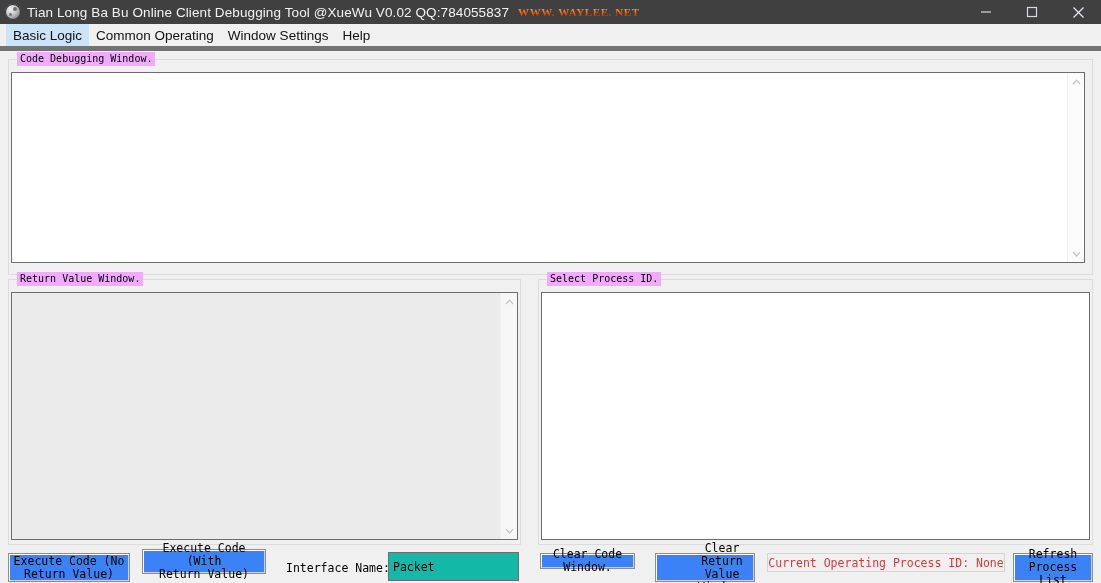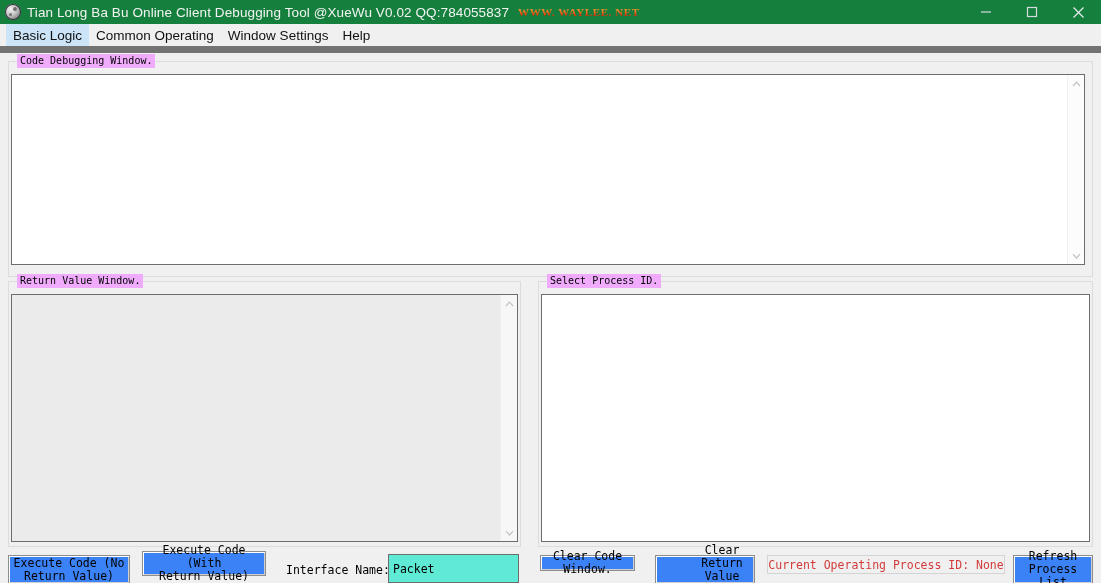--- a/index.html
+++ b/index.html
@@ -11,21 +11,21 @@
     width: 1101px;
     height: 583px;
     overflow: hidden;
     font-family: "Liberation Sans", sans-serif;
     -webkit-font-smoothing: antialiased;
   }
 
   
   .titlebar {
     height: 24px;
-    background: #15803d;
+    background: #404040;
     display: flex;
     align-items: center;
     position: relative;
     user-select: none;
   }
   .app-icon {
     width: 16px;
     height: 16px;
     margin-left: 5px;
     margin-right: 6px;
@@ -85,21 +85,21 @@
   }
   .win-btn svg { display: block; }
 
   
   .menubar {
     height: 22px;
     background: #f0f0f0;
     display: flex;
     align-items: stretch;
     padding-left: 6px;
-    border-bottom: 7px solid #737373;
+    border-bottom: 5px solid #737373;
     user-select: none;
   }
   .menu-item {
     display: flex;
     align-items: center;
     padding: 0 7px;
     font-size: 13.5px;
     color: #111;
     white-space: nowrap;
   }
@@ -201,21 +201,21 @@
     font-size: 11.5px;
     color: #000;
     white-space: nowrap;
     display: flex;
     align-items: center;
   }
   .textinput {
     position: absolute;
     box-sizing: border-box;
     border: 1px solid #6d6d6d;
-    background: #5eead4;
+    background: #14b8a6;
     font-family: "DejaVu Sans Mono", "Liberation Mono", monospace;
     font-size: 11.5px;
     color: #000;
     padding: 0 4px;
     display: flex;
     align-items: center;
   }
   .status-panel {
     position: absolute;
     box-sizing: border-box;

